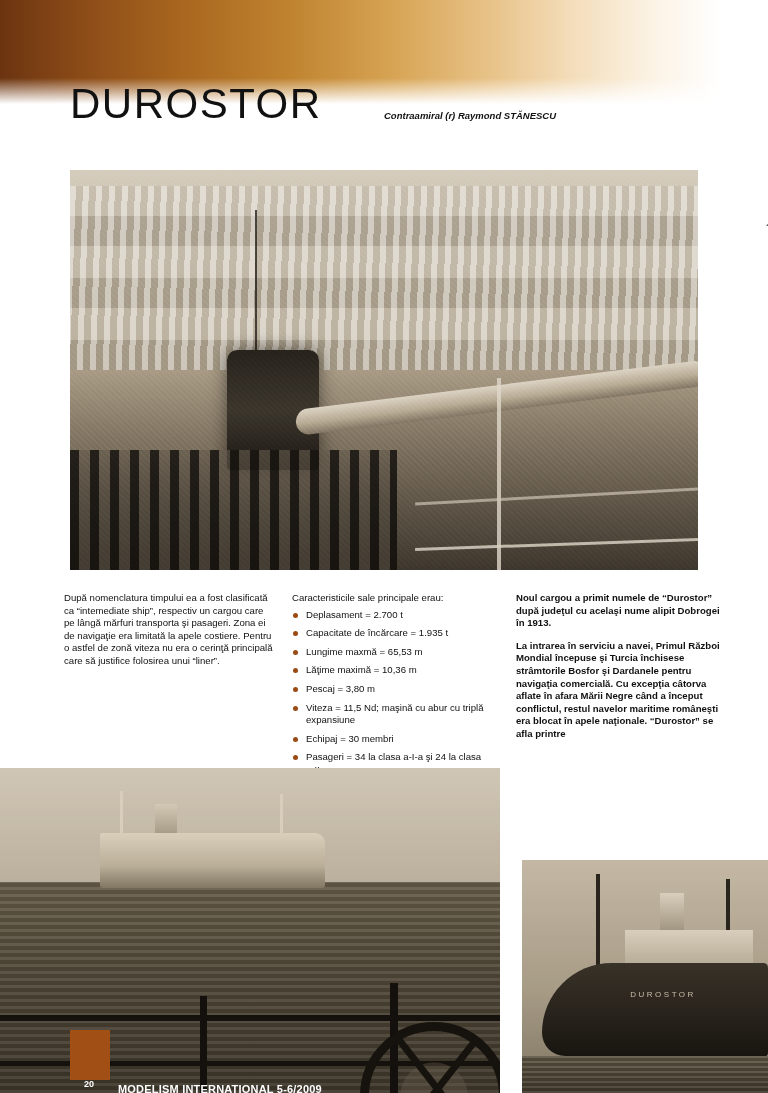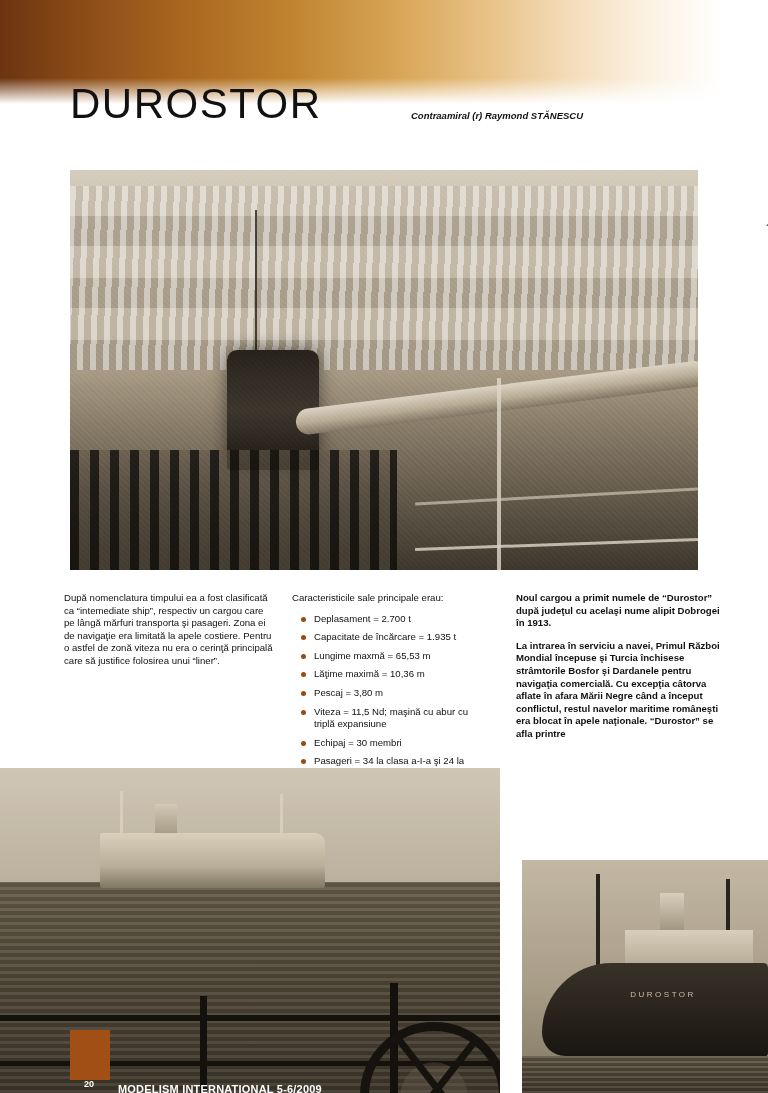--- a/index.html
+++ b/index.html
@@ -68,21 +68,21 @@
     color: #111;
   }
   .byline-mark {
     position: absolute;
     left: 383px; top: 110px;
     width: 12px; height: 10px;
     color: #111;
     font-size: 11px;
     line-height: 10px;
   }
-  .byline-text { margin-left: 28px; display: inline-block; }
+  .byline-text { margin-left: 1px; display: inline-block; }
 
   
   .photo {
     position: absolute;
     overflow: hidden;
     background: #3a3530;
   }
 
   
   #photo-main {
@@ -265,21 +265,21 @@
   }
   #col-1 { left: 64px; top: 592px; width: 210px; }
   #col-2 { left: 292px; top: 592px; width: 200px; }
   #col-3 { left: 516px; top: 592px; width: 205px; font-weight: bold; }
   .col p { margin: 0 0 0 0; }
   .col p + p { margin-top: 10px; }
 
   .spec-head { margin-bottom: 4px; }
   ul.specs {
     list-style: none;
-    margin: 8px; padding: 0;
+    margin: 0; padding: 0;
   }
   ul.specs li {
     position: relative;
     padding-left: 14px;
     margin-bottom: 6px;
     line-height: 12.6px;
   }
   ul.specs li::before {
     content: "";
     position: absolute;

